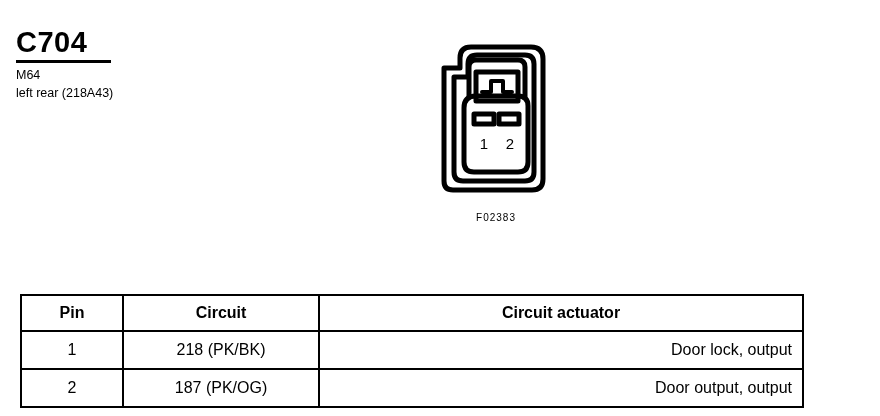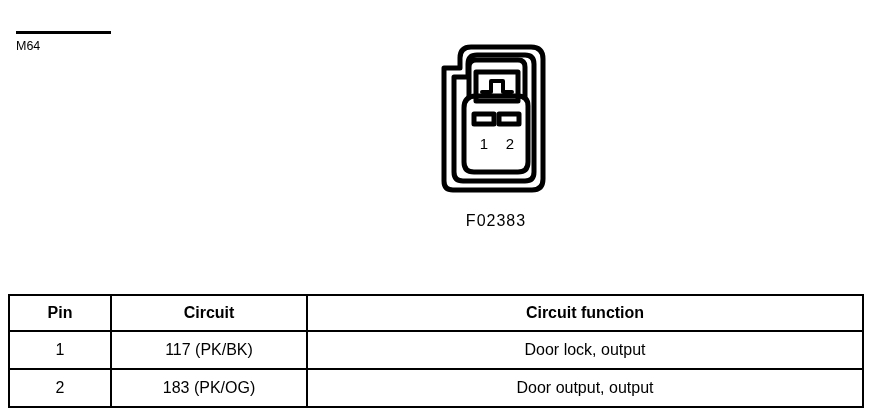--- a/index.html
+++ b/index.html
@@ -52,60 +52,62 @@
   
   #connector-figure {
     position: absolute;
     left: 406px;
     top: 34px;
     width: 180px;
   }
   #connector-svg { display: block; margin: 0 auto; }
   #figure-caption {
     text-align: center;
-    font-size: 16px;
+    font-size: 10px;
     margin-top: 8px;
     letter-spacing: 1px;
   }
 
   
   #pin-table {
     position: absolute;
-    left: 8px;
+    left: 20px;
     top: 294px;
-    width: 856px;
+    width: 784px;
     border-collapse: collapse;
     table-layout: fixed;
   }
   #pin-table td, #pin-table th {
     border: 2px solid #000;
     font-size: 16px;
     font-weight: normal;
     padding: 0 10px;
     height: 35px;
     vertical-align: middle;
   }
   #pin-table thead th {
     font-weight: bold;
     text-align: center;
     height: 34px;
   }
   .col-pin     { width: 80px;  text-align: center; }
   .col-circuit { width: 174px; text-align: center; }
-  .col-func    { text-align: center; }
+  .col-func    { text-align: right; }
   thead .col-func { text-align: center; }
   #pin-table tbody td { height: 36px; }
 </style>
 </head>
 <body>
 
 <div id="info-block">
+  <div id="connector-id">C704</div>
   <div id="id-underline"></div>
   <div id="description">
     <div>M64</div>
+    <div>left rear (218A43)</div>
   </div>
 </div>
 
 <div id="connector-figure">
   <svg id="connector-svg" width="180" height="170" viewBox="0 0 180 170">
     <g fill="none" stroke="#000000" stroke-width="5" stroke-linejoin="round" stroke-linecap="round">
 
       <path d="M 38 46
                L 38 34
                L 54 34
@@ -168,28 +170,28 @@
     <text x="104" y="115" font-family="Liberation Sans, sans-serif" font-size="15" fill="#000" text-anchor="middle">2</text>
   </svg>
   <div id="figure-caption">F02383</div>
 </div>
 
 <table id="pin-table">
   <thead>
     <tr>
       <th class="col-pin">Pin</th>
       <th class="col-circuit">Circuit</th>
-      <th class="col-func">Circuit function</th>
+      <th class="col-func">Circuit actuator</th>
     </tr>
   </thead>
   <tbody>
     <tr>
       <td class="col-pin">1</td>
-      <td class="col-circuit">117 (PK/BK)</td>
+      <td class="col-circuit">218 (PK/BK)</td>
       <td class="col-func">Door lock, output</td>
     </tr>
     <tr>
       <td class="col-pin">2</td>
-      <td class="col-circuit">183 (PK/OG)</td>
+      <td class="col-circuit">187 (PK/OG)</td>
       <td class="col-func">Door output, output</td>
     </tr>
   </tbody>
 </table>
 
 </body></html>

